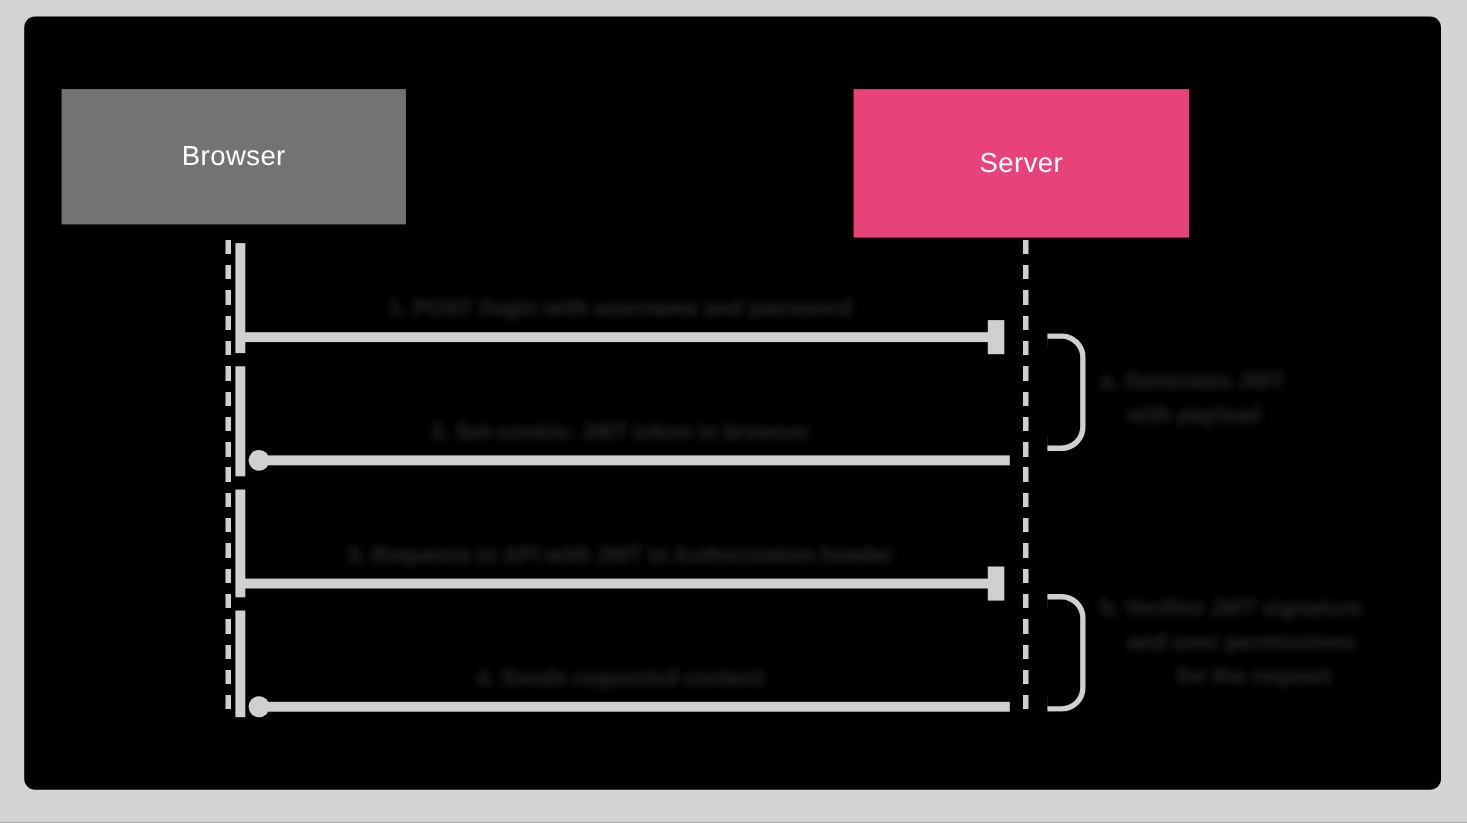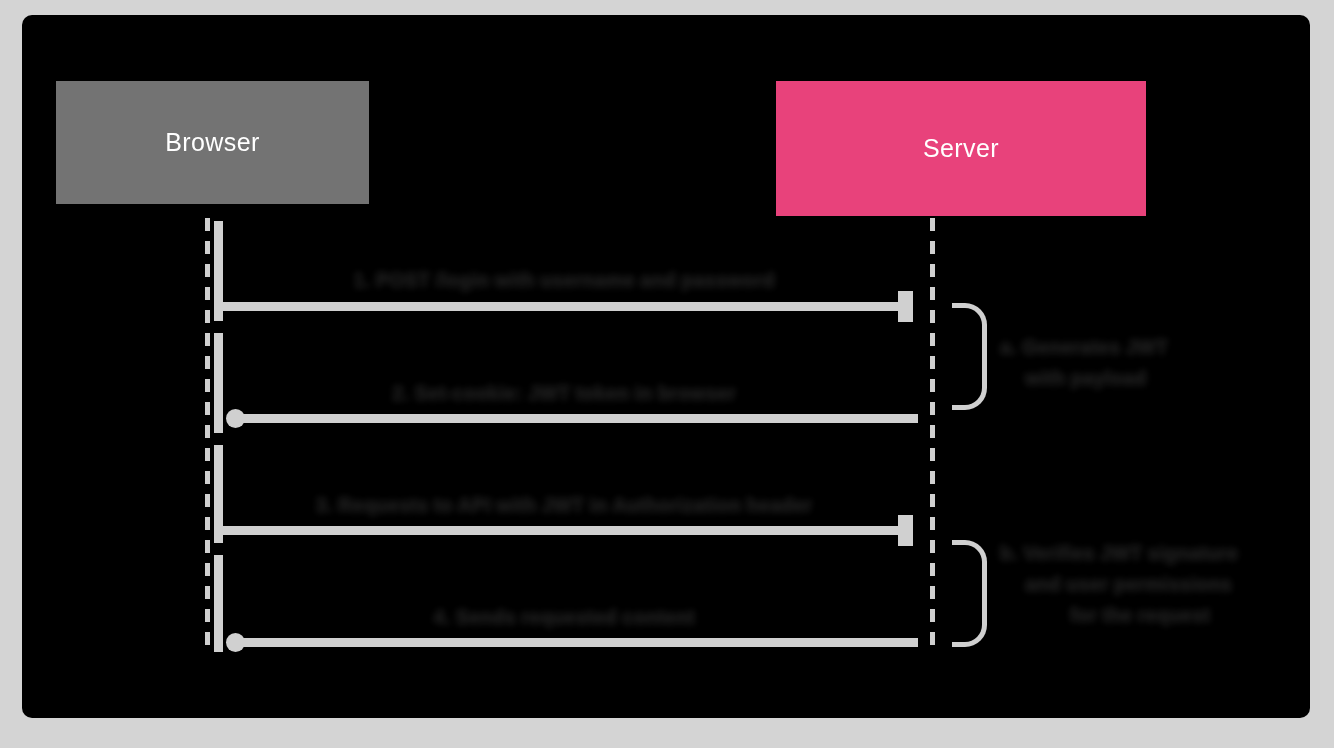--- a/index.html
+++ b/index.html
@@ -20,21 +20,21 @@
 
   
   .participant{
     position:absolute;
     display:flex;align-items:center;justify-content:center;
     color:#ffffff;
     font-size:25px;
     letter-spacing:.4px;
   }
   #participant-browser{left:34px;top:66px;width:313px;height:123px;background:#737373;}
-  #participant-server {left:754px;top:66px;width:370px;height:135px;background:#e8427b;}
+  #participant-server {left:754px;top:66px;width:305px;height:135px;background:#e8427b;}
 
   
   .lifeline{
     position:absolute;
     width:5px;
     background:repeating-linear-gradient(
       to bottom,
       #d0d0d0 0px, #d0d0d0 13px,
       rgba(0,0,0,0) 13px, rgba(0,0,0,0) 23px);
   }

